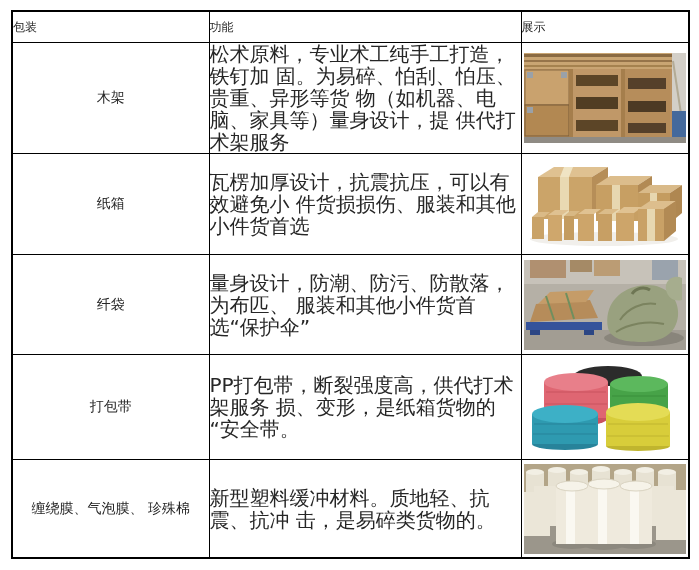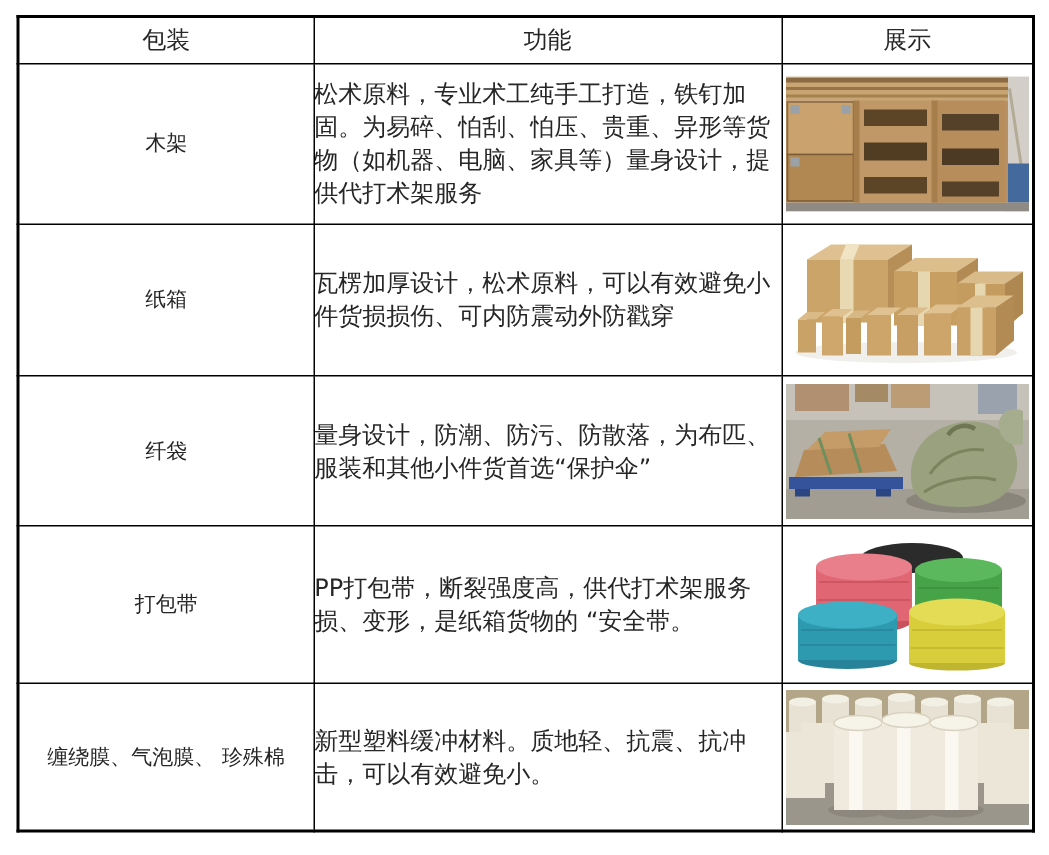--- a/index.html
+++ b/index.html
@@ -15,27 +15,27 @@
     width:677px; border:2px solid #000;
   }
   table.pkg th, table.pkg td {
     border:1px solid #000; padding:0; vertical-align:middle;
     overflow:hidden;
   }
   col.c1 { width:197px; }
   col.c2 { width:312px; }
   col.c3 { width:168px; }
   th.hcell {
-    font-weight:normal; font-size:16px; height:30px; text-align:center;
+    font-weight:normal; font-size:12px; height:30px; text-align:left;
   }
   td.name-cell {
     text-align:center; font-size:14px; padding:0 6px;
   }
   td.desc-cell {
-    font-size:16px; line-height:22px; text-align:left;
+    font-size:20px; line-height:22px; text-align:left;
     padding:0 12px 0 8px;
   }
   td.photo-cell { text-align:center; }
   tbody tr:nth-child(1) td { height:106px; }
   tbody tr:nth-child(2) td { height:100px; }
   tbody tr:nth-child(3) td { height:99px; }
   tbody tr:nth-child(4) td { height:104px; }
   tbody tr:nth-child(5) td { height:97px; }
   .photo { display:block; margin:0 auto; width:162px; height:90px; }
 </style>
@@ -87,21 +87,21 @@
           <rect x="104" y="48" width="38" height="11" fill="#4d3a24"></rect>
           <rect x="104" y="70" width="38" height="10" fill="#55402a"></rect>
           <rect x="45" y="16" width="4" height="68" fill="#a57e4c"></rect>
           <rect x="97" y="16" width="4" height="68" fill="#a57e4c"></rect>
         </svg>
       </td>
     </tr>
 
     <tr>
       <td class="name-cell">纸箱</td>
-      <td class="desc-cell">瓦楞加厚设计，松术原料，可以有效避免小 件货损损伤、可内防震动外防戳穿</td>
+      <td class="desc-cell">瓦楞加厚设计，抗震抗压，可以有效避免小 件货损损伤、服装和其他小件货首选</td>
       <td class="photo-cell">
         <svg class="photo" viewBox="0 0 162 90" aria-hidden="true">
           <rect width="162" height="90" fill="#ffffff"></rect>
           <ellipse cx="80" cy="80" rx="74" ry="7" fill="#f1efeb"></ellipse>
           <polygon points="14,18 30,8 84,8 68,18" fill="#dfc191"></polygon>
           <rect x="14" y="18" width="54" height="42" fill="#cba469"></rect>
           <polygon points="68,18 84,8 84,44 68,54" fill="#b68e58"></polygon>
           <rect x="36" y="18" width="9" height="42" fill="#e9d9b2"></rect>
           <polygon points="40,8 49,8 45,18 36,18" fill="#f0e4c4"></polygon>
           <polygon points="72,26 86,17 128,17 114,26" fill="#dcbd8c"></polygon>
@@ -188,21 +188,21 @@
           <rect x="82" y="50" width="64" height="34" fill="#d8cd3a"></rect>
           <line x1="84" y1="62" x2="144" y2="62" stroke="#c0b52e"></line>
           <line x1="83" y1="74" x2="145" y2="74" stroke="#c0b52e"></line>
           <ellipse cx="114" cy="50" rx="32" ry="9" fill="#e4dc55"></ellipse>
         </svg>
       </td>
     </tr>
 
     <tr>
       <td class="name-cell">缠绕膜、气泡膜、 珍殊棉</td>
-      <td class="desc-cell">新型塑料缓冲材料。质地轻、抗震、抗冲 击，可以有效避免小。</td>
+      <td class="desc-cell">新型塑料缓冲材料。质地轻、抗震、抗冲 击，是易碎类货物的。</td>
       <td class="photo-cell">
         <svg class="photo" viewBox="0 0 162 90" aria-hidden="true">
           <rect width="162" height="90" fill="#b3a588"></rect>
           <rect y="58" width="162" height="32" fill="#9b968b"></rect>
           <g fill="#e7e2d3">
             <rect x="2" y="8" width="18" height="28"></rect>
                 <rect x="24" y="6" width="18" height="28"></rect>
             <rect x="46" y="8" width="18" height="28"></rect>
                 <rect x="68" y="5" width="18" height="28"></rect>
             <rect x="90" y="8" width="18" height="28"></rect>

